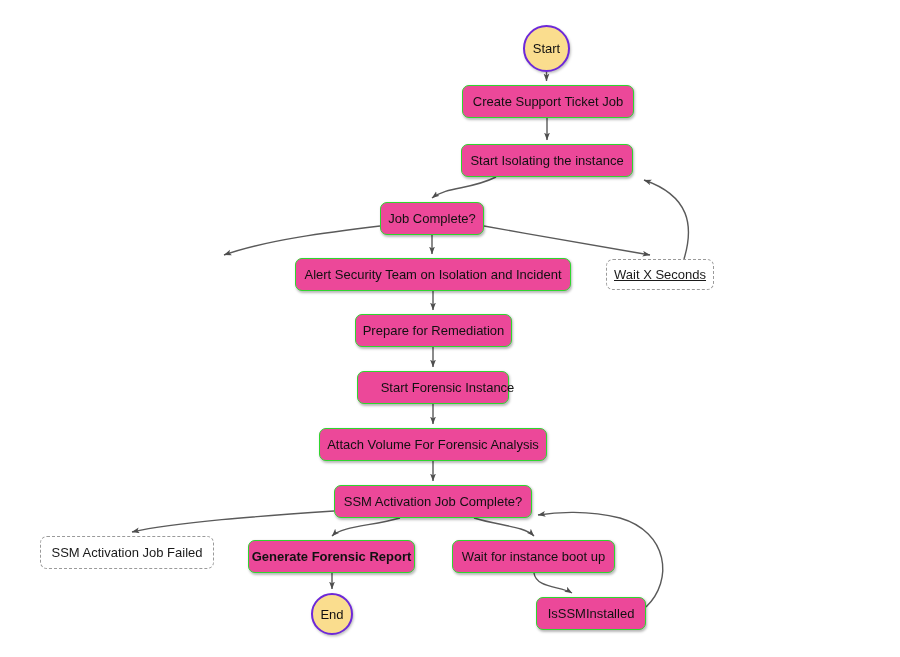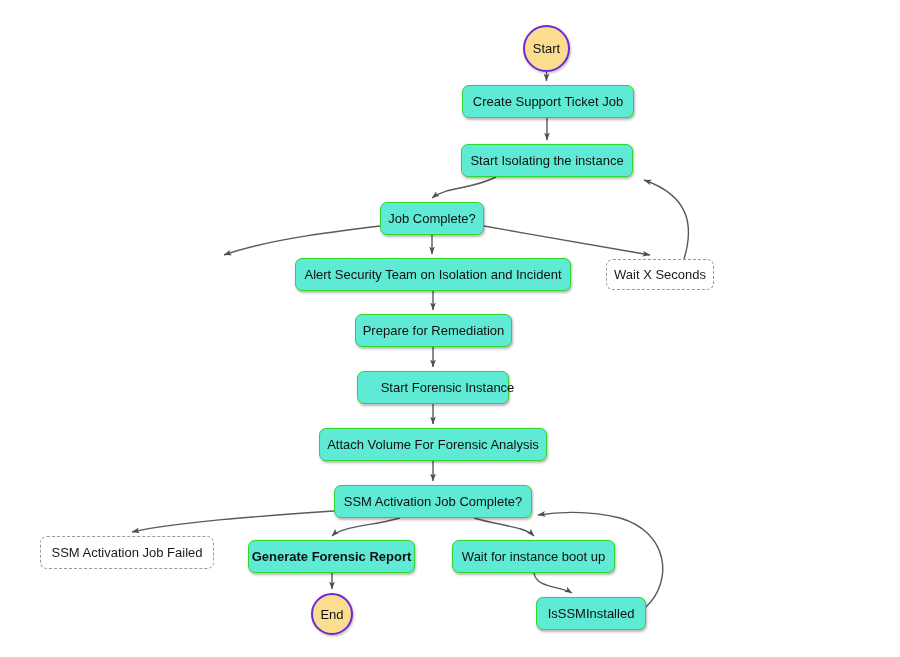--- a/index.html
+++ b/index.html
@@ -38,21 +38,21 @@
     display: flex;
     align-items: center;
     justify-content: center;
     font-size: 13px;
     line-height: 1;
     color: #111111;
     white-space: nowrap;
     cursor: pointer;
   }
   .node-process {
-    background: #5eead4;
+    background: #ec4899;
     border: 1px solid #2ed62e;
     border-radius: 7px;
     box-shadow: 1px 1.5px 2.5px rgba(0,0,0,0.28);
     padding: 0 11px;
   }
   .node-terminal {
     background: #fadd8e;
     border: 2px solid #6d28d9;
     border-radius: 50%;
     box-shadow: 1px 1.5px 2.5px rgba(0,0,0,0.25);
@@ -129,21 +129,21 @@
 
   <div class="node node-process" style="left:380px; top:202px; width:104px; height:33px;">
     <span class="node-label">Job Complete?</span>
   </div>
 
 
   <div class="node node-process" style="left:295px; top:258px; width:276px; height:33px;">
     <span class="node-label">Alert Security Team on Isolation and Incident</span>
   </div>
 
-  <div class="node node-dashed" style="left:606px; top:259px; width:108px; height:31px;">
+  <div class="node node-dashed" style="left:606px; top:259px; width:108px; height:31px;text-decoration:underline;">
     <span class="node-label">Wait X Seconds</span>
   </div>
 
   <div class="node node-process" style="left:355px; top:314px; width:157px; height:33px;">
     <span class="node-label">Prepare for Remediation</span>
   </div>
 
   <div class="node node-process" style="left:357px; top:371px; width:152px; height:33px;padding-left:40px;">
     <span class="node-label">Start Forensic Instance</span>
   </div>

